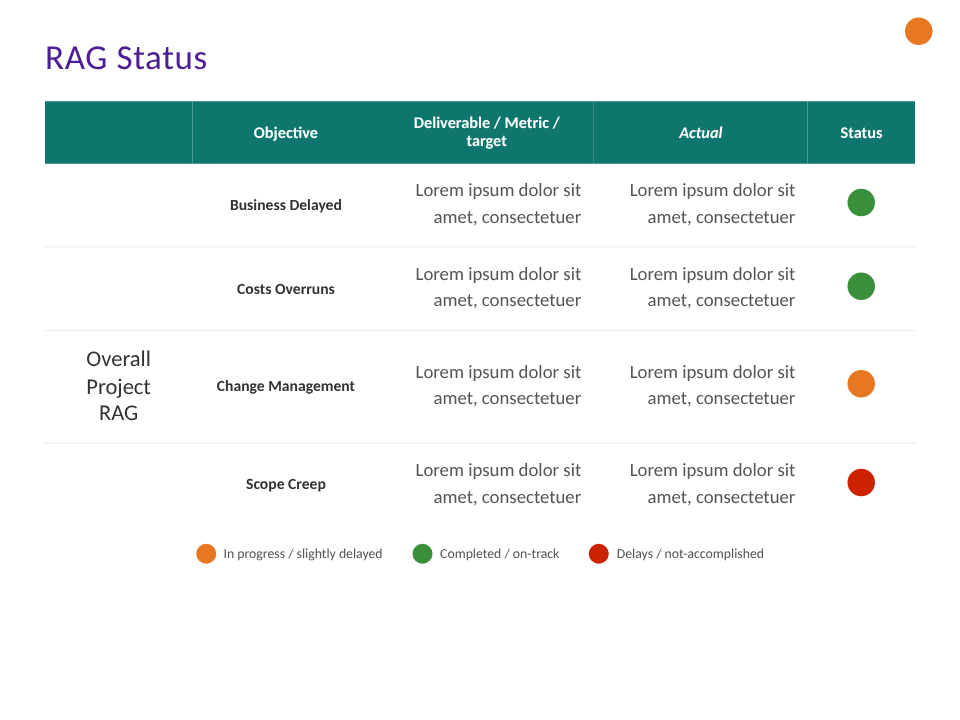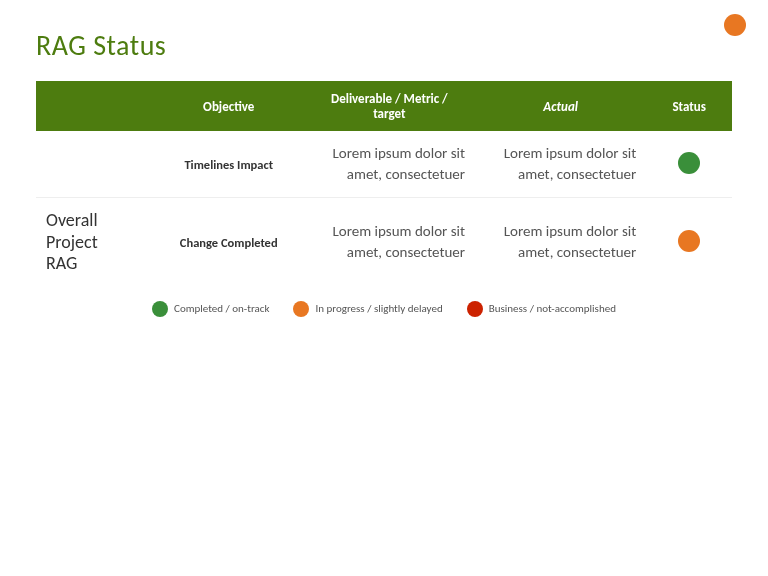--- a/index.html
+++ b/index.html
@@ -25,32 +25,32 @@
       right: 22px;
       width: 22px;
       height: 22px;
       background: #E87722;
       border-radius: 50%;
     }
 
     .page-title {
       font-size: 28px;
       font-weight: 300;
-      color: #4d7c0f;
+      color: #4c1d95;
       margin-bottom: 18px;
       letter-spacing: 0.5px;
     }
 
     .rag-table {
       width: 100%;
       border-collapse: collapse;
     }
 
     .rag-table thead tr {
-      background: #4d7c0f;
+      background: #0f766e;
     }
 
     .rag-table thead th {
       color: #ffffff;
       font-size: 13px;
       font-weight: 600;
       padding: 10px 10px;
       text-align: center;
     }
 
@@ -84,20 +84,21 @@
     }
 
     .rag-table tbody td {
       padding: 12px 10px;
       font-size: 12px;
       color: #444444;
       vertical-align: middle;
     }
 
     .row-group-label {
+      text-align: center;
       font-size: 18px;
       font-weight: 400;
       color: #333333;
       line-height: 1.2;
     }
 
     .objective-label {
       font-size: 12.5px;
       font-weight: 700;
       color: #333333;
@@ -165,56 +166,82 @@
         <th>Objective</th>
         <th>Deliverable / Metric / target</th>
         <th>Actual</th>
         <th>Status</th>
       </tr>
     </thead>
     <tbody id="table-body">
     <tr>
           <td></td>
           <td>
-            <div class="objective-label">Timelines Impact</div>
+            <div class="objective-label">Business Delayed</div>
           </td>
           <td>
             <div class="lorem-text">Lorem ipsum dolor sit amet, consectetuer</div>
           </td>
           <td>
             <div class="lorem-text">Lorem ipsum dolor sit amet, consectetuer</div>
           </td>
           <td class="status-cell"><span class="status-dot dot-green"></span></td>
         </tr>
         <tr>
+          <td></td>
+          <td>
+            <div class="objective-label">Costs Overruns</div>
+          </td>
+          <td>
+            <div class="lorem-text">Lorem ipsum dolor sit amet, consectetuer</div>
+          </td>
+          <td>
+            <div class="lorem-text">Lorem ipsum dolor sit amet, consectetuer</div>
+          </td>
+          <td class="status-cell"><span class="status-dot dot-green"></span></td>
+        </tr>
+        <tr>
           <td>
             <div class="row-group-label">Overall Project<br>RAG</div>
           </td>
           <td>
-            <div class="objective-label">Change Completed</div>
+            <div class="objective-label">Change Management</div>
           </td>
           <td>
             <div class="lorem-text">Lorem ipsum dolor sit amet, consectetuer</div>
           </td>
           <td>
             <div class="lorem-text">Lorem ipsum dolor sit amet, consectetuer</div>
           </td>
           <td class="status-cell"><span class="status-dot dot-orange"></span></td>
+        </tr>
+        <tr>
+          <td></td>
+          <td>
+            <div class="objective-label">Scope Creep</div>
+          </td>
+          <td>
+            <div class="lorem-text">Lorem ipsum dolor sit amet, consectetuer</div>
+          </td>
+          <td>
+            <div class="lorem-text">Lorem ipsum dolor sit amet, consectetuer</div>
+          </td>
+          <td class="status-cell"><span class="status-dot dot-red"></span></td>
         </tr>
       </tbody>
   </table>
 
   <div class="legend-row" id="legend-container">
   <div class="legend-item">
+      <span class="legend-dot dot-orange"></span>
+      <span>In progress / slightly delayed</span>
+    </div>
+      <div class="legend-item">
       <span class="legend-dot dot-green"></span>
       <span>Completed / on-track</span>
     </div>
       <div class="legend-item">
-      <span class="legend-dot dot-orange"></span>
-      <span>In progress / slightly delayed</span>
-    </div>
-      <div class="legend-item">
       <span class="legend-dot dot-red"></span>
-      <span>Business / not-accomplished</span>
+      <span>Delays / not-accomplished</span>
     </div>
     </div>
 
 </div>
 
 </body></html>

